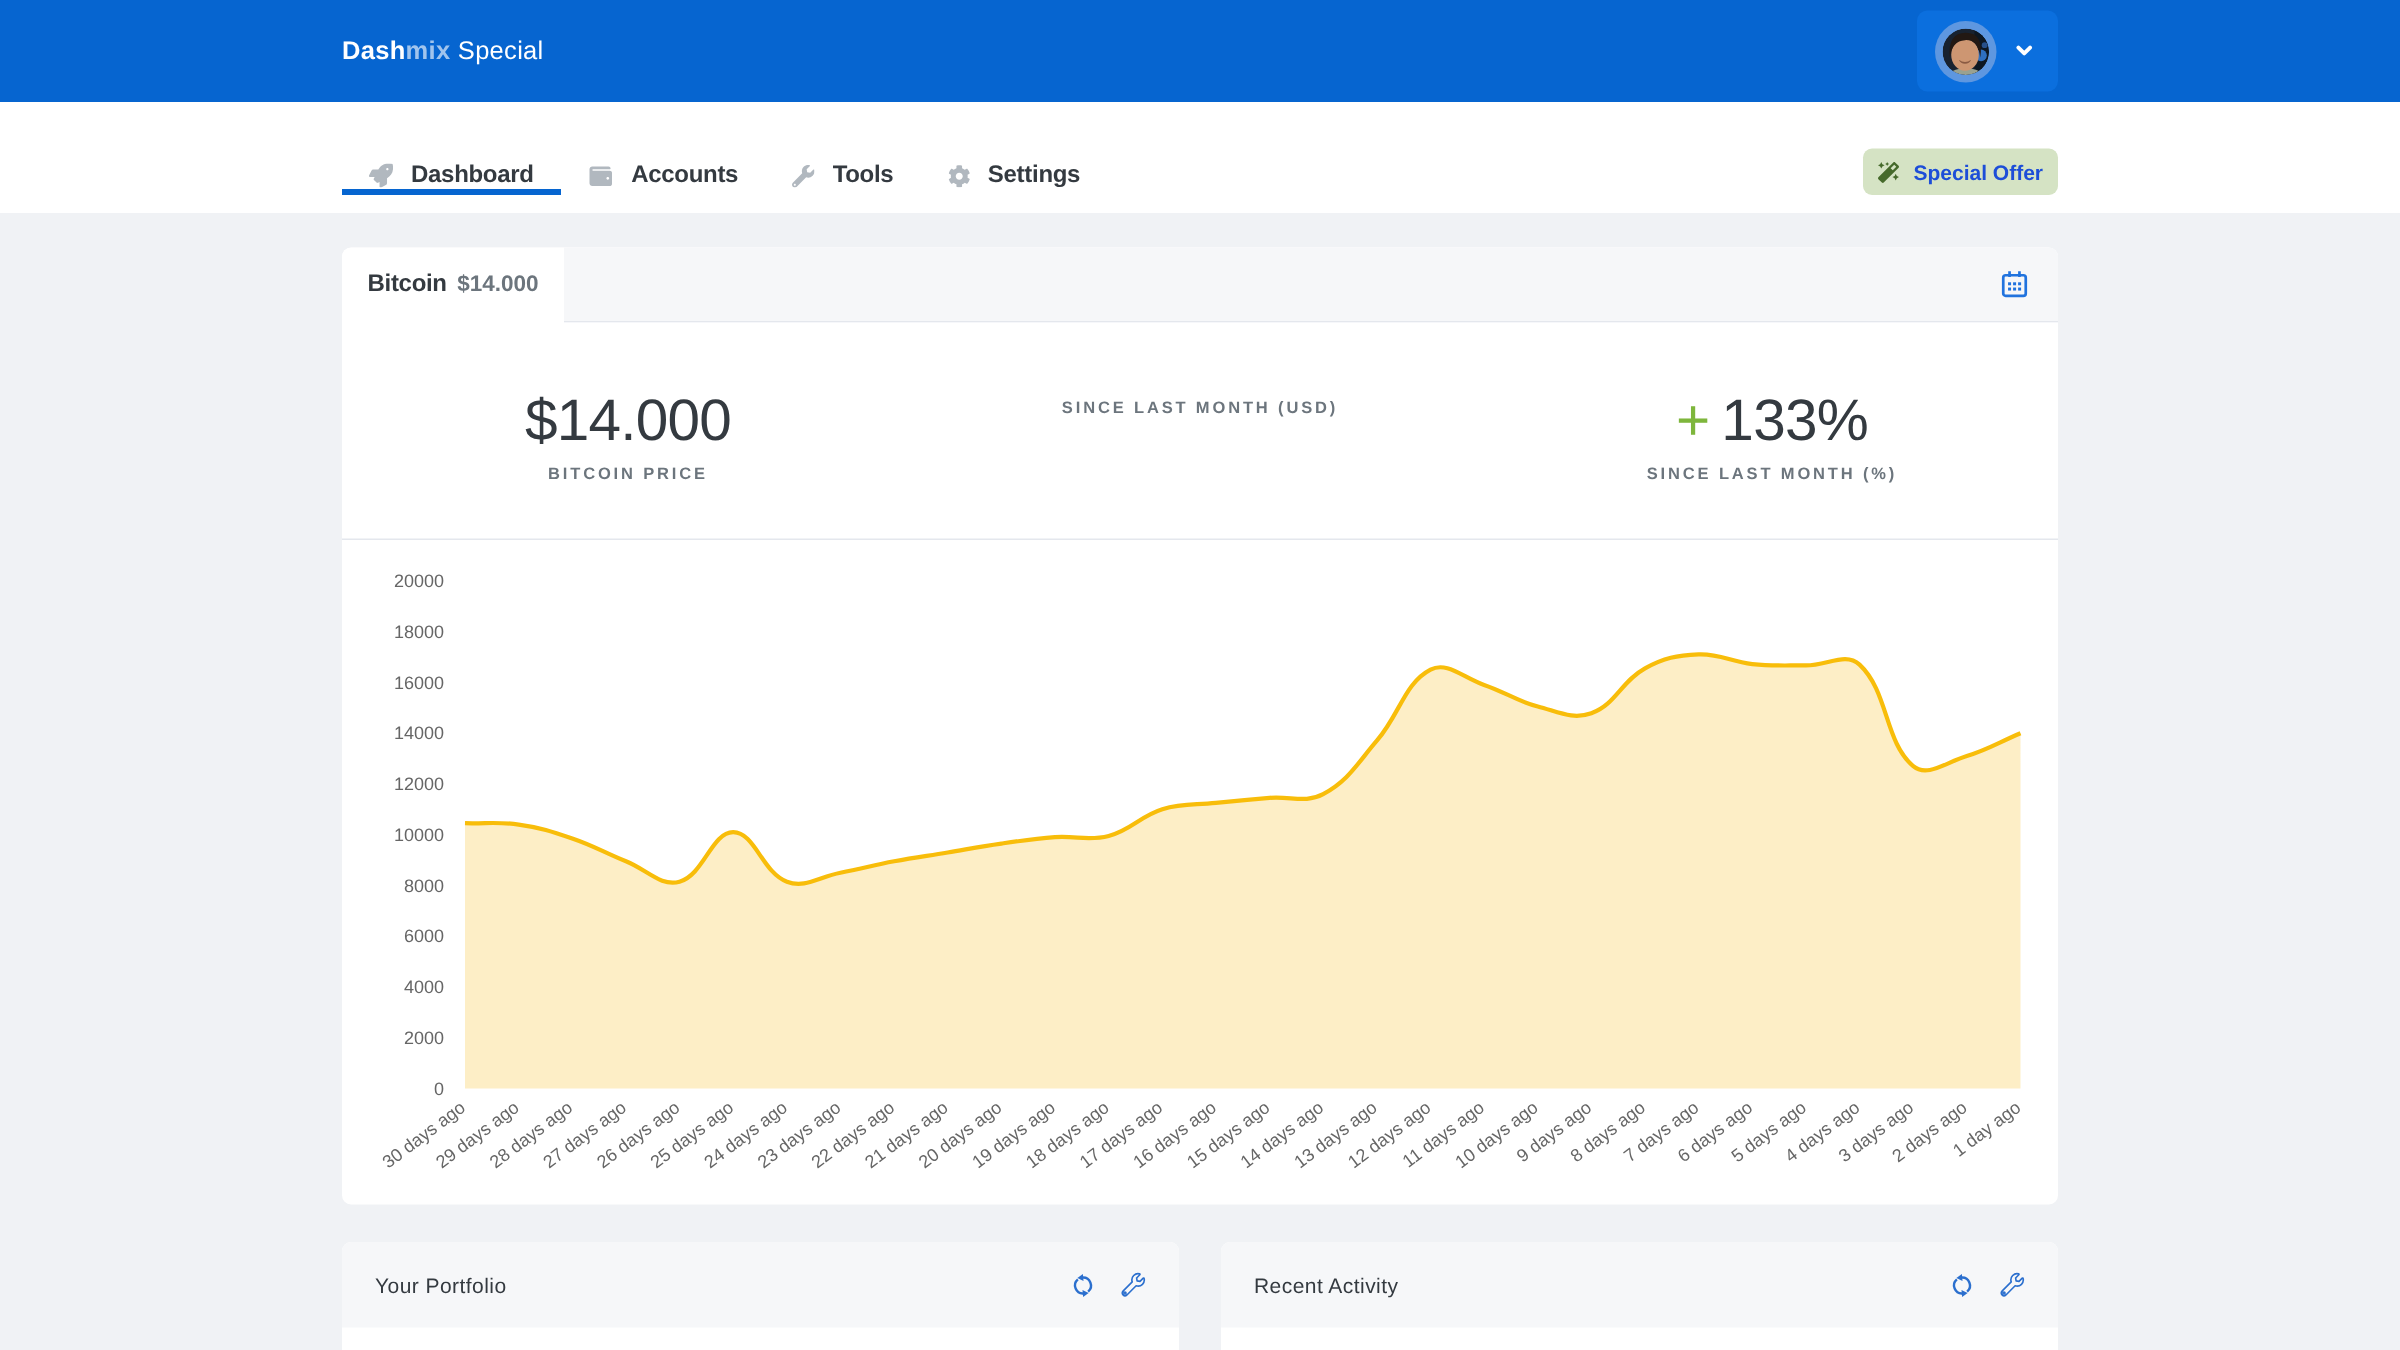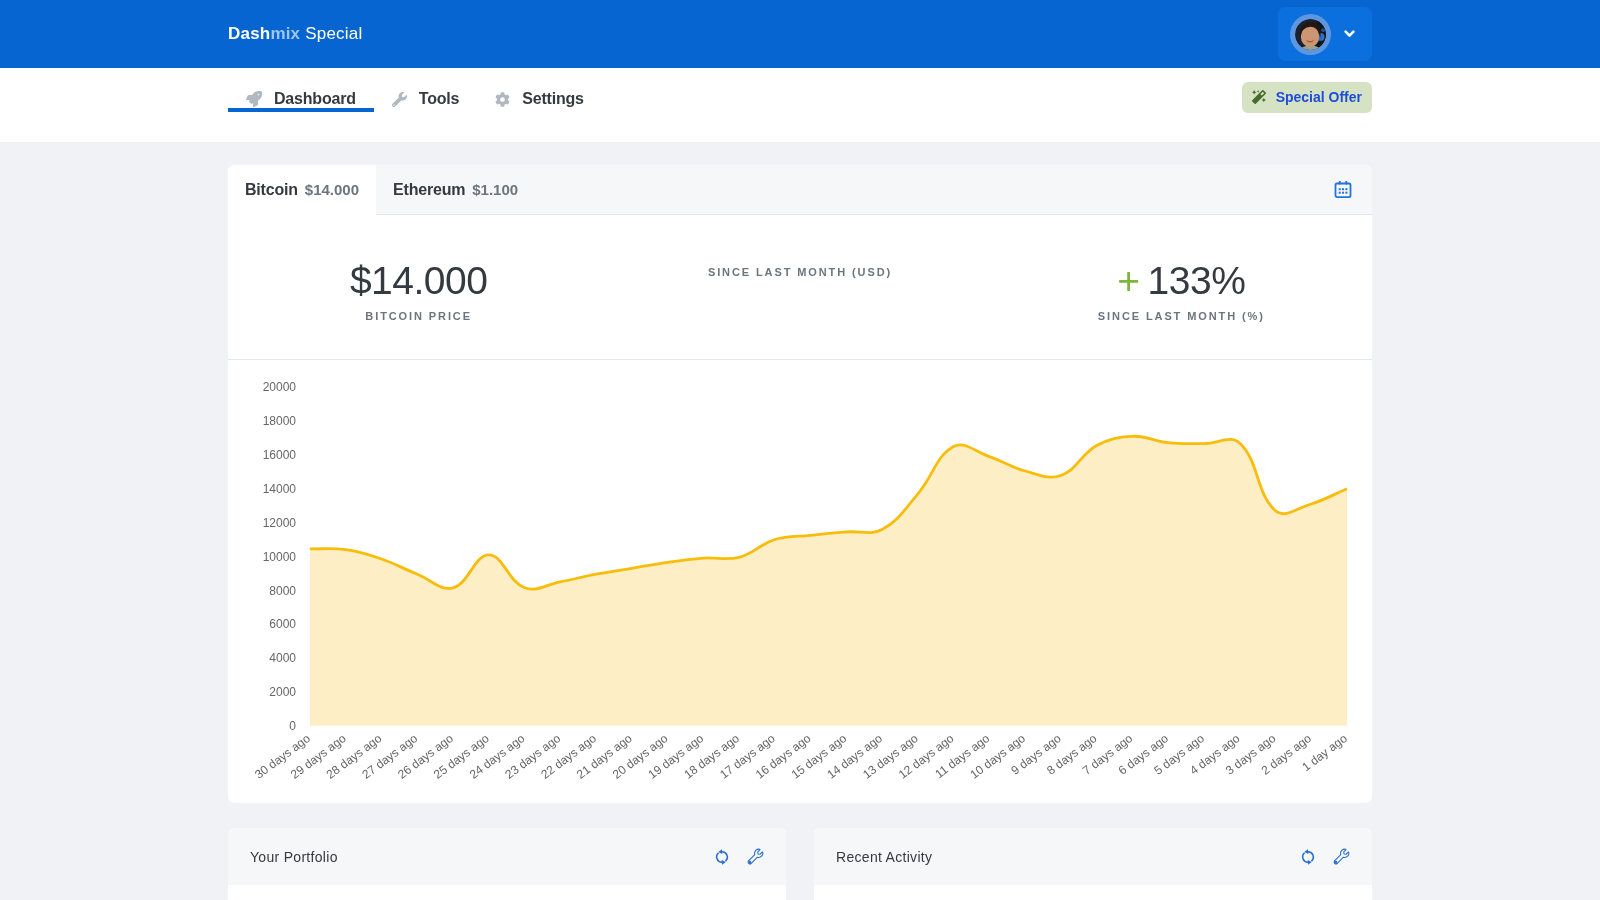--- a/index.html
+++ b/index.html
@@ -6,21 +6,21 @@
 .container { width:1144px; margin:0 auto; }
 .topbar { height:68px; background:#0665d0; }
 .topbar .container { display:flex; align-items:center; justify-content:space-between; height:68px; }
 .logo { font-size:17px; color:#fff; font-weight:700; letter-spacing:.2px; }
 .logo .mix { color:#a0c4ed; }
 .logo .crypto { font-weight:400; }
 .userbtn { width:94px; height:54px; background:#0b6fde; border-radius:7px; display:flex; align-items:center; margin-top:0; }
 .avatarwrap { width:41px; height:41px; border-radius:50%; background:#5e97e0; display:flex; align-items:center; justify-content:center; margin-left:12px; }
 .userbtn .chev { margin-left:13px; display:flex; }
 .nav { height:74px; background:#fff; }
-.nav .container { display:flex; align-items:center; height:62px; justify-content:space-between; }
+.nav .container { display:flex; align-items:flex-end; height:62px; justify-content:space-between; }
 .navlinks { display:flex; }
 .navitem { display:flex; align-items:center; padding:0 18px; font-size:16px; font-weight:700; color:#343a40; letter-spacing:-.2px; }
 .navitem svg { margin-right:12px; }
 .navitem.active { border-bottom:4px solid #0665d0; padding-top:4px; }
 .offerwrap { display:flex; align-items:center; }
 .offer { display:flex; align-items:center; background:#d5e3c4; border-radius:6px; height:31px; padding:0 10px; font-size:14px; font-weight:700; color:#1d4ed8; margin-top:-4px; }
 .offer svg { margin-right:10px; }
 .content { padding-top:23px; }
 .card { background:#fff; border-radius:6px; }
 .tabs { display:flex; height:50px; border-radius:6px 6px 0 0; overflow:hidden; }
@@ -73,40 +73,42 @@
         </div>
       </div>
 </div>
   </div>
 <div class="nav">
     <div class="container">
 <div class="navlinks">
 <div class="navitem active"><svg width="16" height="16" viewBox="0 0 512 512" fill="#b1b8bf">
             <path d="M505.1 19.1C503.8 13 499 8.2 492.9 6.9 460.7 0 435.5 0 410.4 0 307.2 0 245.3 55.2 199.1 128H94.9c-18.2 0-34.8 10.3-42.9 26.5L2.6 253.3c-8 16 3.6 34.7 21.5 34.7h95.1c-5.9 12.8-11.9 25.9-18 39.7-3.6 8.1-1.8 17.6 4.5 23.8l55.7 55.7c6.3 6.3 15.8 8 23.9 4.5 13.7-6 26.8-12.1 39.6-18v95.2c0 17.9 18.8 29.5 34.7 21.5l98.7-49.4c16.3-8.1 26.5-24.8 26.5-42.9V313.5c72.6-46.3 128-108.4 128-211.1.1-25.2.1-50.4-6.7-83.3zM391.9 144c-13.3 0-24-10.7-24-24s10.7-24 24-24 24 10.7 24 24-10.7 24-24 24z"></path>
           </svg>Dashboard</div>
+<div class="navitem"><svg width="17" height="15" viewBox="0 0 512 512" fill="#b1b8bf">
+            <path d="M461.2 128H80c-8.84 0-16-7.16-16-16s7.16-16 16-16h384c8.84 0 16-7.16 16-16 0-26.51-21.49-48-48-48H64C28.65 32 0 60.65 0 96v320c0 35.35 28.65 64 64 64h397.2c28.02 0 50.8-21.53 50.8-48V176c0-26.47-22.78-48-50.8-48zM416 336c-17.67 0-32-14.33-32-32s14.33-32 32-32 32 14.33 32 32-14.33 32-32 32z"></path>
+          </svg>Accounts</div>
 <div class="navitem"><svg width="15" height="15" viewBox="0 0 512 512" fill="#b1b8bf">
             <path d="M507.73 109.1c-2.24-9.03-13.54-12.09-20.12-5.51l-74.36 74.36-67.88-11.31-11.31-67.88 74.36-74.36c6.62-6.62 3.43-17.9-5.66-20.16-47.38-11.74-99.55.91-136.58 37.93-39.64 39.64-50.55 97.1-34.05 147.2L18.74 402.76c-24.99 24.99-24.99 65.51 0 90.5 24.99 24.99 65.51 24.99 90.5 0l213.21-213.21c50.12 16.71 107.47 5.68 147.37-34.22 37.07-37.07 49.7-89.32 37.91-136.73zM64 472c-13.25 0-24-10.75-24-24 0-13.26 10.75-24 24-24s24 10.74 24 24c0 13.25-10.75 24-24 24z"></path>
           </svg>Tools</div>
 <div class="navitem"><svg width="15" height="15" viewBox="0 0 512 512" fill="#b1b8bf">
             <path d="M487.4 315.7l-42.6-24.6c4.3-23.2 4.3-47 0-70.2l42.6-24.6c4.9-2.8 7.1-8.6 5.5-14-11.1-35.6-30-67.8-54.7-94.6-3.8-4.1-10-5.1-14.8-2.3L380.8 110c-17.9-15.4-38.5-27.3-60.8-35.1V25.8c0-5.6-3.9-10.5-9.4-11.7-36.7-8.2-74.3-7.8-109.2 0-5.5 1.2-9.4 6.1-9.4 11.7V75c-22.2 7.9-42.8 19.8-60.8 35.1L88.7 85.5c-4.9-2.8-11-1.9-14.8 2.3-24.7 26.7-43.6 58.9-54.7 94.6-1.7 5.4.6 11.2 5.5 14L67.3 221c-4.3 23.2-4.3 47 0 70.2l-42.6 24.6c-4.9 2.8-7.1 8.6-5.5 14 11.1 35.6 30 67.8 54.7 94.6 3.8 4.1 10 5.1 14.8 2.3l42.6-24.6c17.9 15.4 38.5 27.3 60.8 35.1v49.2c0 5.6 3.9 10.5 9.4 11.7 36.7 8.2 74.3 7.8 109.2 0 5.5-1.2 9.4-6.1 9.4-11.7v-49.2c22.2-7.9 42.8-19.8 60.8-35.1l42.6 24.6c4.9 2.8 11 1.9 14.8-2.3 24.7-26.7 43.6-58.9 54.7-94.6 1.5-5.5-.7-11.3-5.6-14.1zM256 336c-44.1 0-80-35.9-80-80s35.9-80 80-80 80 35.9 80 80-35.9 80-80 80z"></path>
           </svg>Settings</div>
 </div>
 <div class="offerwrap">
         <div class="offer"><svg width="14" height="14" viewBox="0 0 512 512" fill="#466a2b">
             <path d="M224 96l16-32 32-16-32-16-16-32-16 32-32 16 32 16 16 32zM80 160l26.66-53.33L160 80l-53.34-26.67L80 0 53.34 53.33 0 80l53.34 26.67L80 160zm352 128l-26.66 53.33L352 368l53.34 26.67L432 448l26.66-53.33L512 368l-53.34-26.67L432 288zm70.62-193.77L417.77 9.38C411.53 3.12 403.34 0 395.15 0c-8.19 0-16.38 3.12-22.63 9.38L9.38 372.52c-12.5 12.5-12.5 32.76 0 45.25l84.85 84.85c6.25 6.25 14.44 9.37 22.62 9.37 8.19 0 16.38-3.12 22.63-9.37L502.62 139.48c12.5-12.5 12.5-32.75 0-45.25zM359.45 203.46l-50.91-50.91 86.6-86.6 50.91 50.91-86.6 86.6z"></path>
           </svg>Special Offer</div>
       </div>
 </div>
   </div>
 <div class="content">
     <div class="container">
 <div class="card">
 <div class="tabs">
 <div class="tab active">Bitcoin<span class="price">$14.000</span></div>
-<div class="tab">Ethereum<span class="price">$1.100</span></div>
 <div class="tabfill">
             <svg width="18" height="19" viewBox="0 0 18 19">
 <rect x="1.5" y="3.5" width="15" height="13.7" rx="1.6" fill="none" stroke="#2173de" stroke-width="1.8"></rect>
 <line x1="5.7" y1="0.9" x2="5.7" y2="4.6" stroke="#2173de" stroke-width="1.8"></line>
 <line x1="12.3" y1="0.9" x2="12.3" y2="4.6" stroke="#2173de" stroke-width="1.8"></line>
 <g fill="#2173de">
 <rect x="4.7" y="8.2" width="2" height="2"></rect>
                 <rect x="8.05" y="8.2" width="2" height="2"></rect>
                 <rect x="11.4" y="8.2" width="2" height="2"></rect>
 <rect x="4.7" y="11.7" width="2" height="2"></rect>

